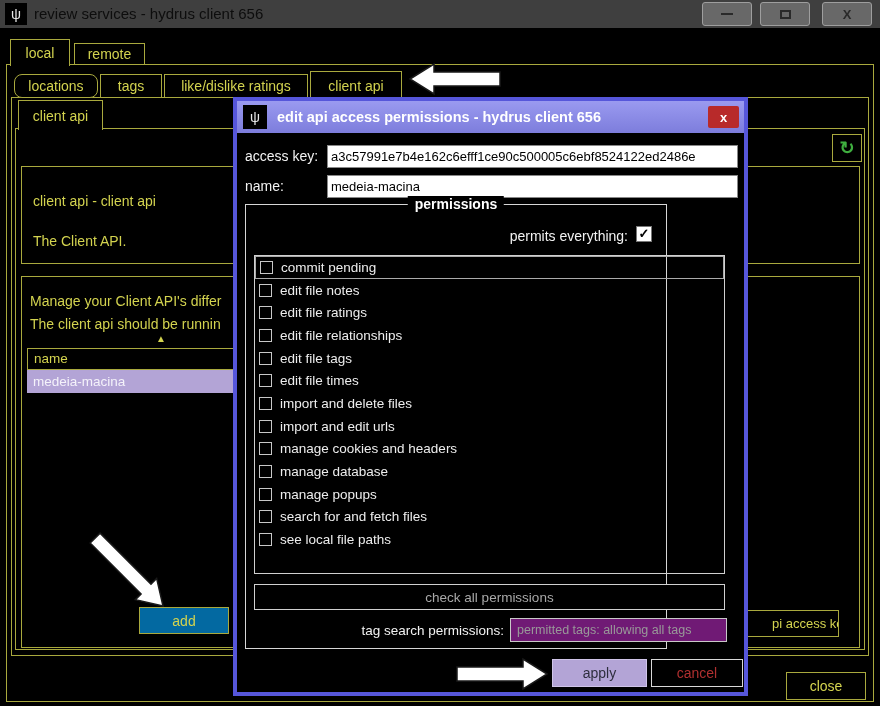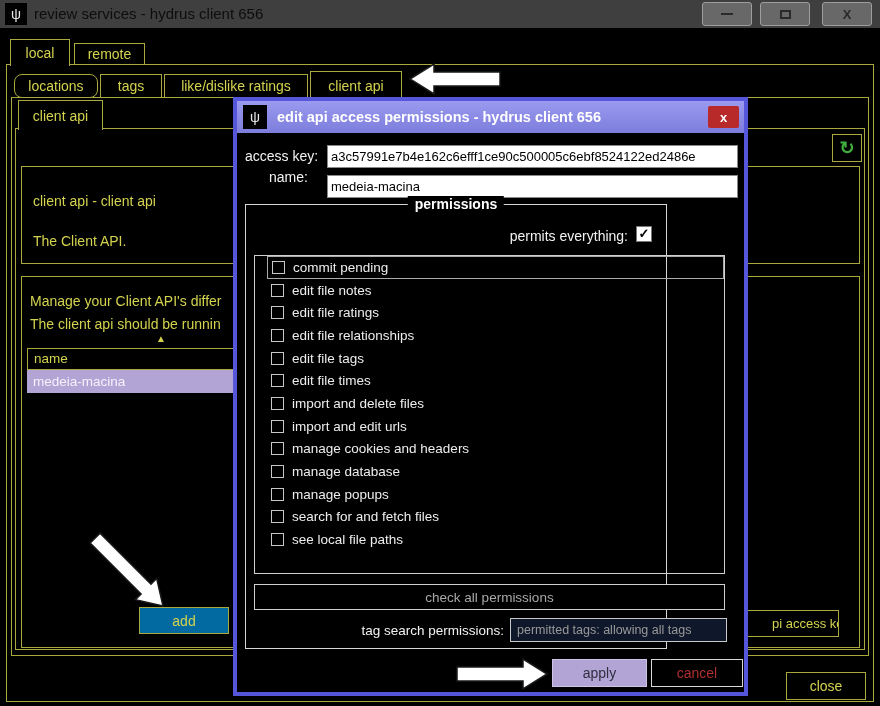--- a/index.html
+++ b/index.html
@@ -78,44 +78,44 @@
     background:linear-gradient(#9a9af0,#7d7ddc);}
   #dialog-icon{left:6px;top:4px;width:24px;height:24px;background:#000;color:#e8e8e8;
     font-size:14px;display:flex;align-items:center;justify-content:center;}
   #dialog-title{left:40px;top:0;height:32px;line-height:32px;color:#fff;
     font-size:14.5px;font-weight:bold;}
   #dialog-close{left:471px;top:5px;width:31px;height:22px;background:#b82a2a;border-radius:2px;
     color:#fff;font-size:13px;font-weight:bold;display:flex;align-items:center;justify-content:center;}
 
   .dlg-label{color:#f2f2f2;font-size:14px;}
   #lbl-access-key{left:8px;top:47px;}
-  #lbl-name{left:8px;top:68px;margin-left:24px;}
+  #lbl-name{left:8px;top:77px;}
   .dlg-input{position:absolute;background:#fff;color:#000;border:1px solid #888;
     font-size:13px;font-family:"Liberation Sans",sans-serif;padding:0 3px;}
   #input-access-key{left:90px;top:44px;width:411px;height:23px;}
   #input-name{left:90px;top:74px;width:411px;height:23px;}
 
   #groupbox{left:8px;top:103px;width:422px;height:445px;border:1px solid #d6d6d6;}
   #groupbox-legend{left:50%;top:-9px;transform:translateX(-50%);background:#000;
     padding:0 7px;color:#fff;font-size:14px;font-weight:bold;}
   #permits-label{right:38px;top:23px;color:#f2f2f2;font-size:14px;}
   .cbx{display:inline-block;width:13px;height:13px;border:1px solid #c8c8c8;background:#000;flex:0 0 auto;}
   .cbx.big{position:absolute;width:16px;height:16px;background:#fff;border:1px solid #777;}
   .cbx .check-glyph{display:block;color:#000;font-size:13px;font-weight:bold;line-height:14px;text-align:center;}
   #permits-checkbox{right:14px;top:21px;}
 
-  #perm-list{left:8px;top:50px;width:471px;height:319px;border:1px solid #d0d0d0;overflow:hidden;padding-left:12px;}
+  #perm-list{left:8px;top:50px;width:471px;height:319px;border:1px solid #d0d0d0;overflow:hidden;}
   .perm-item{display:flex;align-items:center;height:22.7px;padding-left:4px;}
   .perm-item.focused{border:1px solid #aaa;}
   .perm-label{color:#ededed;font-size:13.5px;margin-left:8px;white-space:nowrap;}
 
   #check-all-btn{left:8px;top:379px;width:471px;height:26px;border:1px solid #d0d0d0;background:#000;
     color:#a8a8a8;font-size:13.5px;display:flex;align-items:center;justify-content:center;}
   #tag-label{left:8px;top:418px;width:250px;text-align:right;color:#f2f2f2;font-size:13.5px;}
-  #tag-field{left:264px;top:413px;width:217px;height:24px;border:1px solid #c8c8c8;background:#0f172a;
+  #tag-field{left:264px;top:413px;width:217px;height:24px;border:1px solid #c8c8c8;background:#701a75;
     color:#999;font-size:12.5px;line-height:22px;padding-left:6px;overflow:hidden;}
 
   #apply-btn{left:315px;top:558px;width:95px;height:28px;background:var(--lav);
     border:1px solid #cfc4e8;color:#2e2e3e;font-size:14px;
     display:flex;align-items:center;justify-content:center;}
   #cancel-btn{left:414px;top:558px;width:92px;height:28px;background:#000;
     border:1px solid #d8d8d8;color:#b03030;font-size:14px;
     display:flex;align-items:center;justify-content:center;}
 
   

